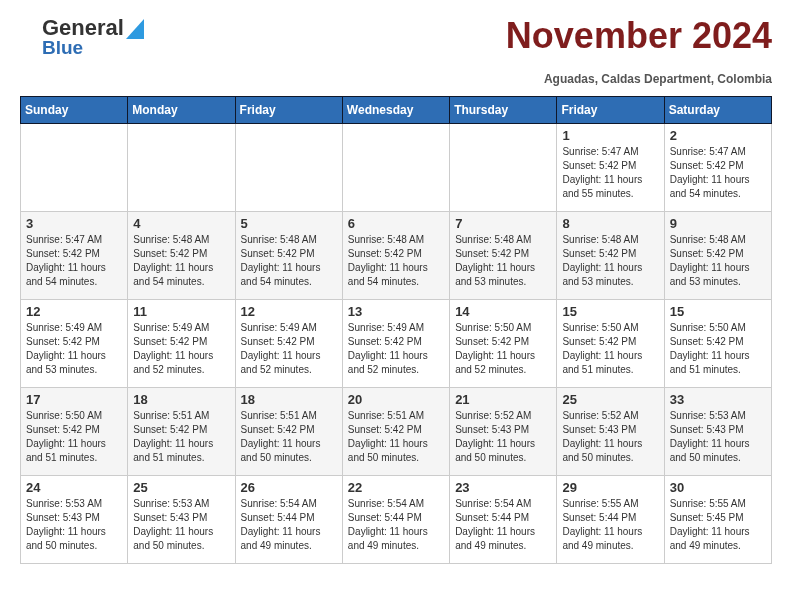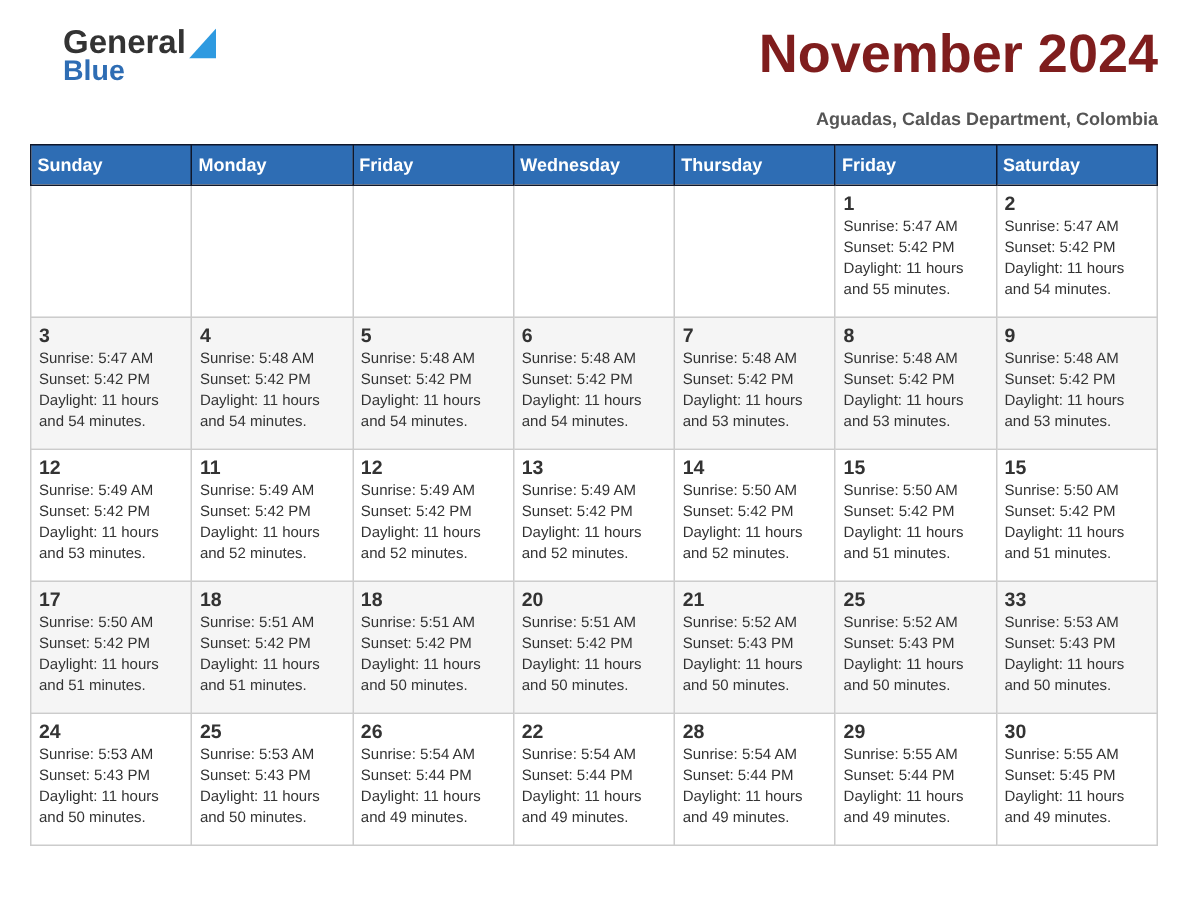--- a/index.html
+++ b/index.html
@@ -237,21 +237,21 @@
 Daylight: 11 hours
 and 50 minutes.</span></td>
         <td><span class="day-num">26</span><span class="day-info" style="white-space: pre-line;">Sunrise: 5:54 AM
 Sunset: 5:44 PM
 Daylight: 11 hours
 and 49 minutes.</span></td>
         <td><span class="day-num">22</span><span class="day-info" style="white-space: pre-line;">Sunrise: 5:54 AM
 Sunset: 5:44 PM
 Daylight: 11 hours
 and 49 minutes.</span></td>
-        <td><span class="day-num">28</span><span class="day-info" style="white-space: pre-line;">Sunrise: 5:54 AM
+        <td><span class="day-num">23</span><span class="day-info" style="white-space: pre-line;">Sunrise: 5:54 AM
 Sunset: 5:44 PM
 Daylight: 11 hours
 and 49 minutes.</span></td>
         <td><span class="day-num">29</span><span class="day-info" style="white-space: pre-line;">Sunrise: 5:55 AM
 Sunset: 5:44 PM
 Daylight: 11 hours
 and 49 minutes.</span></td>
         <td><span class="day-num">30</span><span class="day-info" style="white-space: pre-line;">Sunrise: 5:55 AM
 Sunset: 5:45 PM
 Daylight: 11 hours

